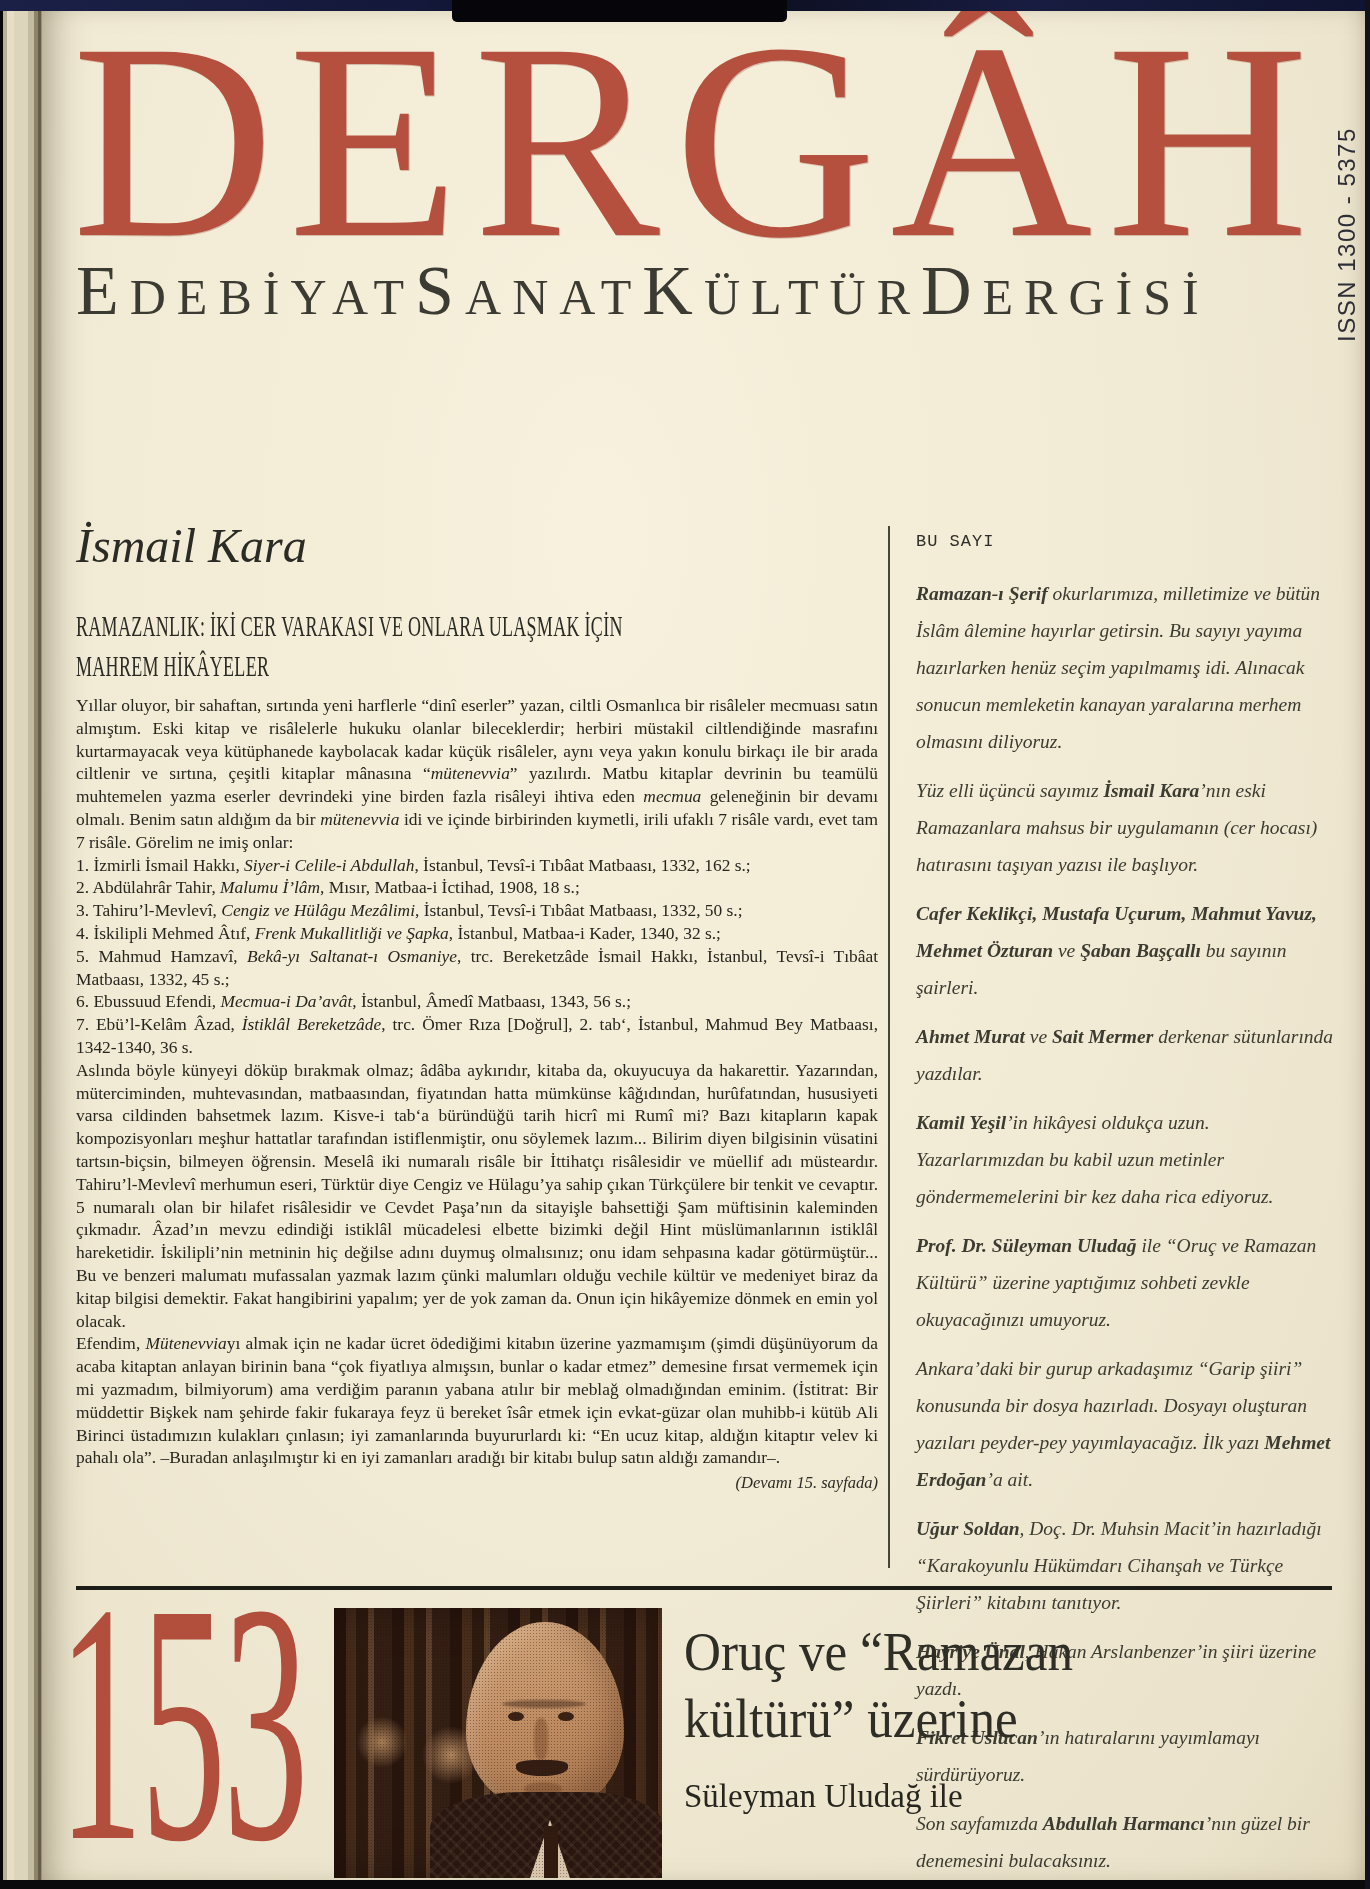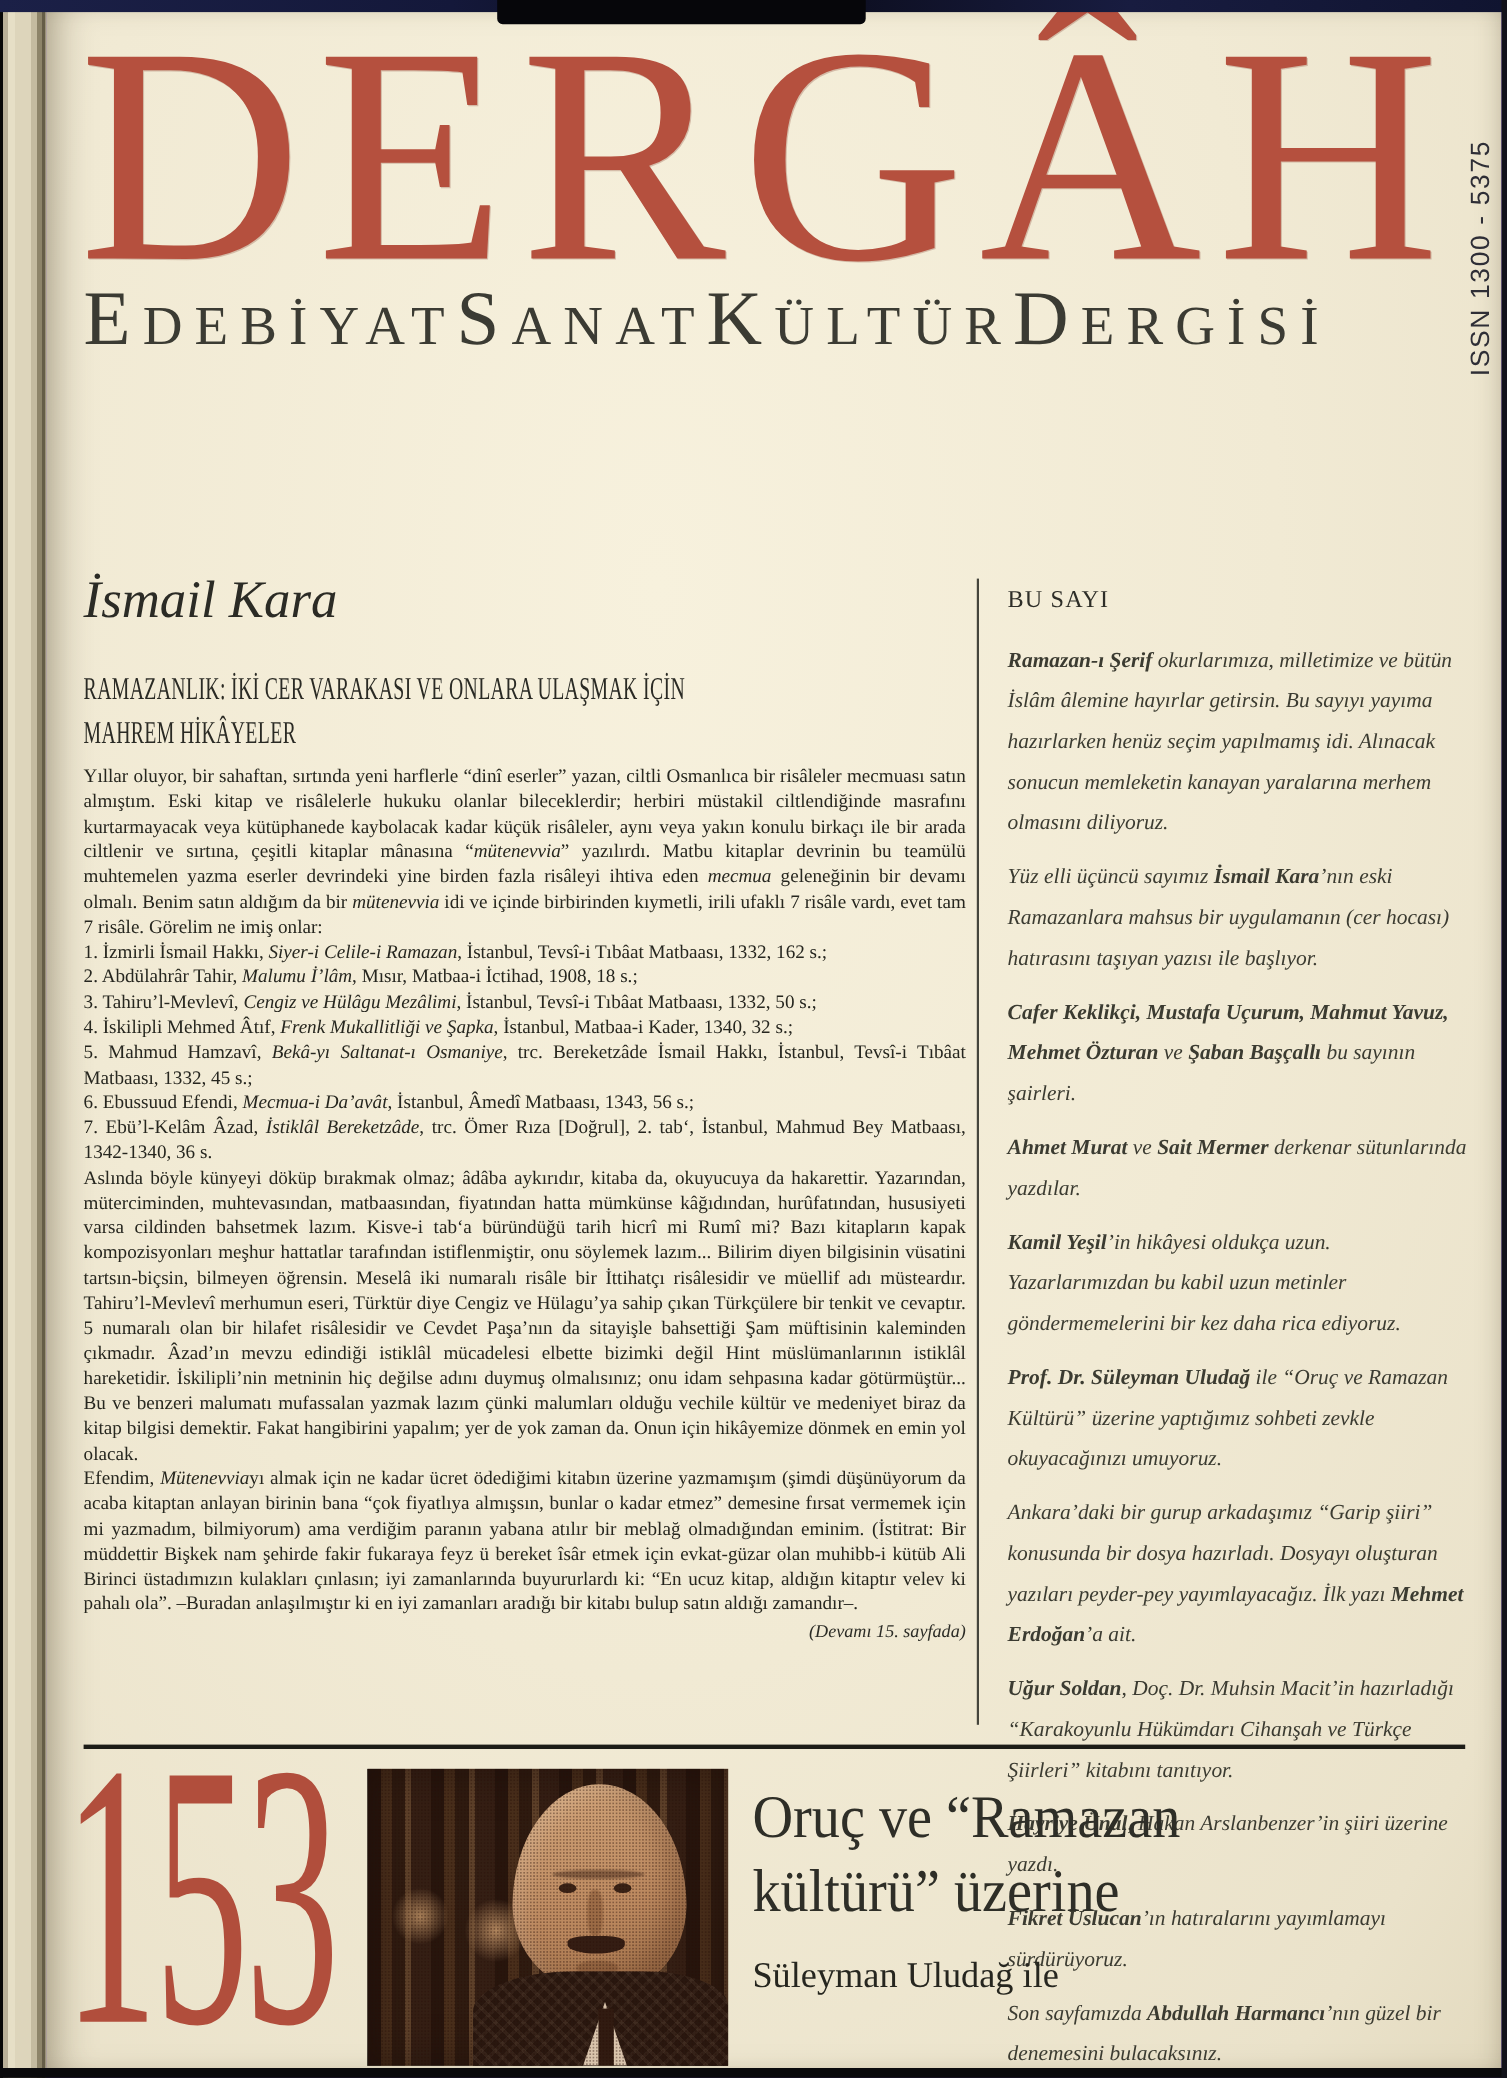--- a/index.html
+++ b/index.html
@@ -35,21 +35,21 @@
   .article-title{position:absolute;left:34px;top:596px;width:1060px;font-size:29px;line-height:40px;
     color:#2a2a24;transform:scaleX(.62);transform-origin:left top;letter-spacing:.5px;white-space:nowrap;}
   .article-body{position:absolute;left:34px;top:684px;width:802px;color:#26261f;
     font-size:17.4px;line-height:22.8px;text-align:justify;}
   .article-body p{margin:0;}
   .continuation{margin-top:3px;text-align:right;font-style:italic;font-size:16.5px;color:#2c2c26;}
 
   
   .column-divider{position:absolute;left:846px;top:516px;width:2px;height:1042px;background:#45453c;}
   .sidebar{position:absolute;left:874px;top:522px;width:422px;color:#3b3b31;}
-  .sidebar-heading{font-size:22px;letter-spacing:1px;color:#2e2e28;margin:0 0 24px 0;font-style:normal;}
+  .sidebar-heading{font-size:17px;letter-spacing:1px;color:#2e2e28;margin:0 0 24px 0;font-style:normal;font-family:Liberation Mono, monospace;}
   .sidebar p.side-p{margin:0 0 12px 0;font-style:italic;font-size:19.5px;line-height:37px;}
 
   .seg-b{font-weight:bold;}
   .seg-i{font-style:italic;}
 
   
   .section-divider{position:absolute;left:34px;top:1576px;width:1256px;height:4px;background:#1d1d17;}
   .issue-number{position:absolute;left:16px;top:1542px;font-size:342px;line-height:1;color:#b14e3c;
     transform:scaleX(.5);transform-origin:left top;letter-spacing:-6px;}
   .footer-headline{position:absolute;left:642px;top:1608px;font-size:55px;line-height:67px;color:#2e2e27;
@@ -104,21 +104,21 @@
         <div class="title-line">RAMAZANLIK: İKİ CER VARAKASI VE ONLARA ULAŞMAK İÇİN</div>
 
         <div class="title-line">MAHREM HİKÂYELER</div>
       </div>
 
     <div class="article-body">
       <div>
 
           <p class="body-p"><span>Yıllar oluyor, bir sahaftan, sırtında yeni harflerle “dinî eserler” yazan, ciltli Osmanlıca bir risâleler mecmuası satın almıştım. Eski kitap ve risâlelerle hukuku olanlar bileceklerdir; herbiri müstakil ciltlendiğinde masrafını kurtarmayacak veya kütüphanede kaybolacak kadar küçük risâleler, aynı veya yakın konulu birkaçı ile bir arada ciltlenir ve sırtına, çeşitli kitaplar mânasına “</span><span class="seg-i">mütenevvia</span><span>” yazılırdı. Matbu kitaplar devrinin bu teamülü muhtemelen yazma eserler devrindeki yine birden fazla risâleyi ihtiva eden </span><span class="seg-i">mecmua</span><span> geleneğinin bir devamı olmalı. Benim satın aldığım da bir </span><span class="seg-i">mütenevvia</span><span> idi ve içinde birbirinden kıymetli, irili ufaklı 7 risâle vardı, evet tam 7 risâle. Görelim ne imiş onlar:</span></p>
 
-          <p class="body-p"><span>1. İzmirli İsmail Hakkı, </span><span class="seg-i">Siyer-i Celile-i Ramazan</span><span>, İstanbul, Tevsî-i Tıbâat Matbaası, 1332, 162 s.;</span></p>
+          <p class="body-p"><span>1. İzmirli İsmail Hakkı, </span><span class="seg-i">Siyer-i Celile-i Abdullah</span><span>, İstanbul, Tevsî-i Tıbâat Matbaası, 1332, 162 s.;</span></p>
 
           <p class="body-p"><span>2. Abdülahrâr Tahir, </span><span class="seg-i">Malumu İ’lâm</span><span>, Mısır, Matbaa-i İctihad, 1908, 18 s.;</span></p>
 
           <p class="body-p"><span>3. Tahiru’l-Mevlevî, </span><span class="seg-i">Cengiz ve Hülâgu Mezâlimi</span><span>, İstanbul, Tevsî-i Tıbâat Matbaası, 1332, 50 s.;</span></p>
 
           <p class="body-p"><span>4. İskilipli Mehmed Âtıf, </span><span class="seg-i">Frenk Mukallitliği ve Şapka</span><span>, İstanbul, Matbaa-i Kader, 1340, 32 s.;</span></p>
 
           <p class="body-p"><span>5. Mahmud Hamzavî, </span><span class="seg-i">Bekâ-yı Saltanat-ı Osmaniye</span><span>, trc. Bereketzâde İsmail Hakkı, İstanbul, Tevsî-i Tıbâat Matbaası, 1332, 45 s.;</span></p>
 
           <p class="body-p"><span>6. Ebussuud Efendi, </span><span class="seg-i">Mecmua-i Da’avât</span><span>, İstanbul, Âmedî Matbaası, 1343, 56 s.;</span></p>

